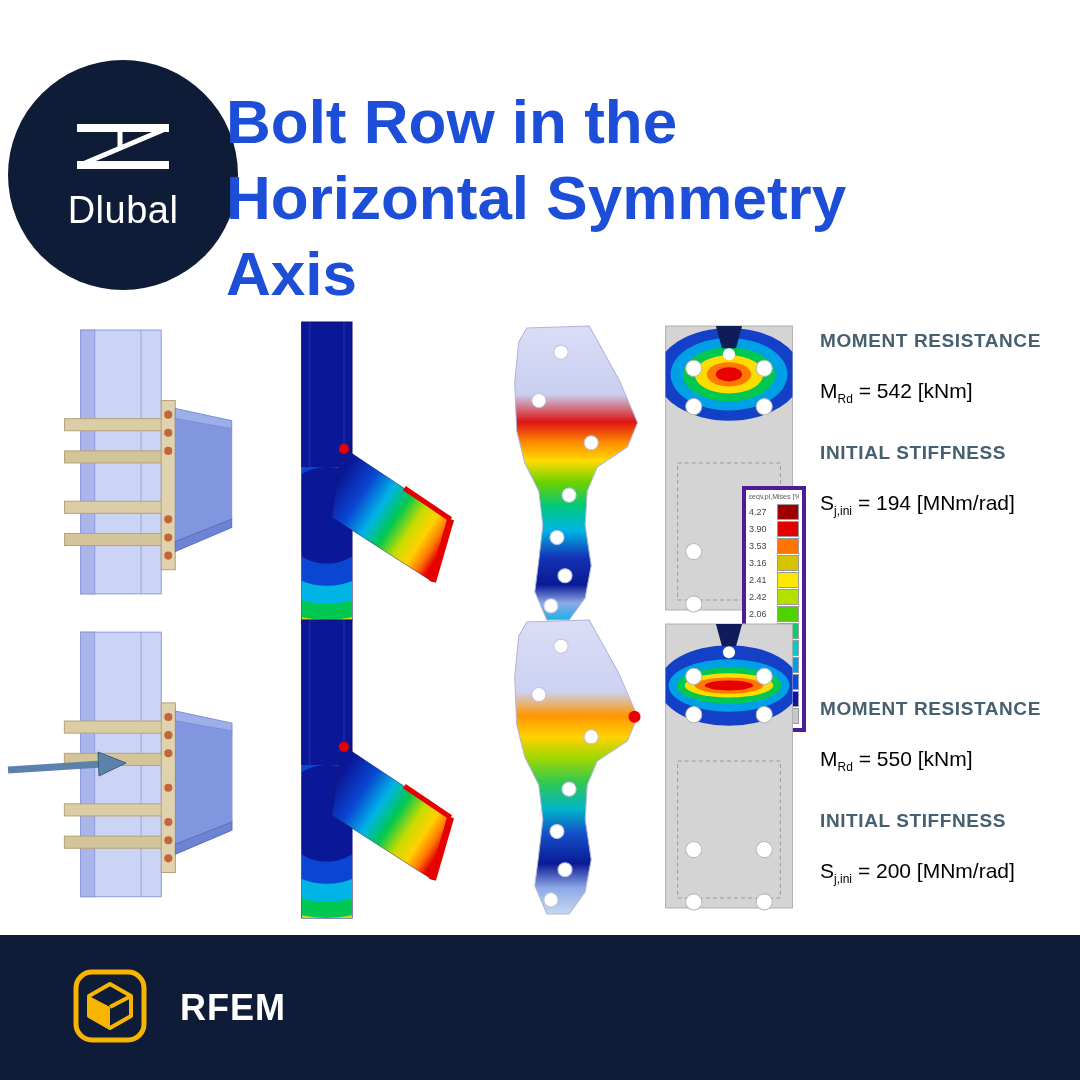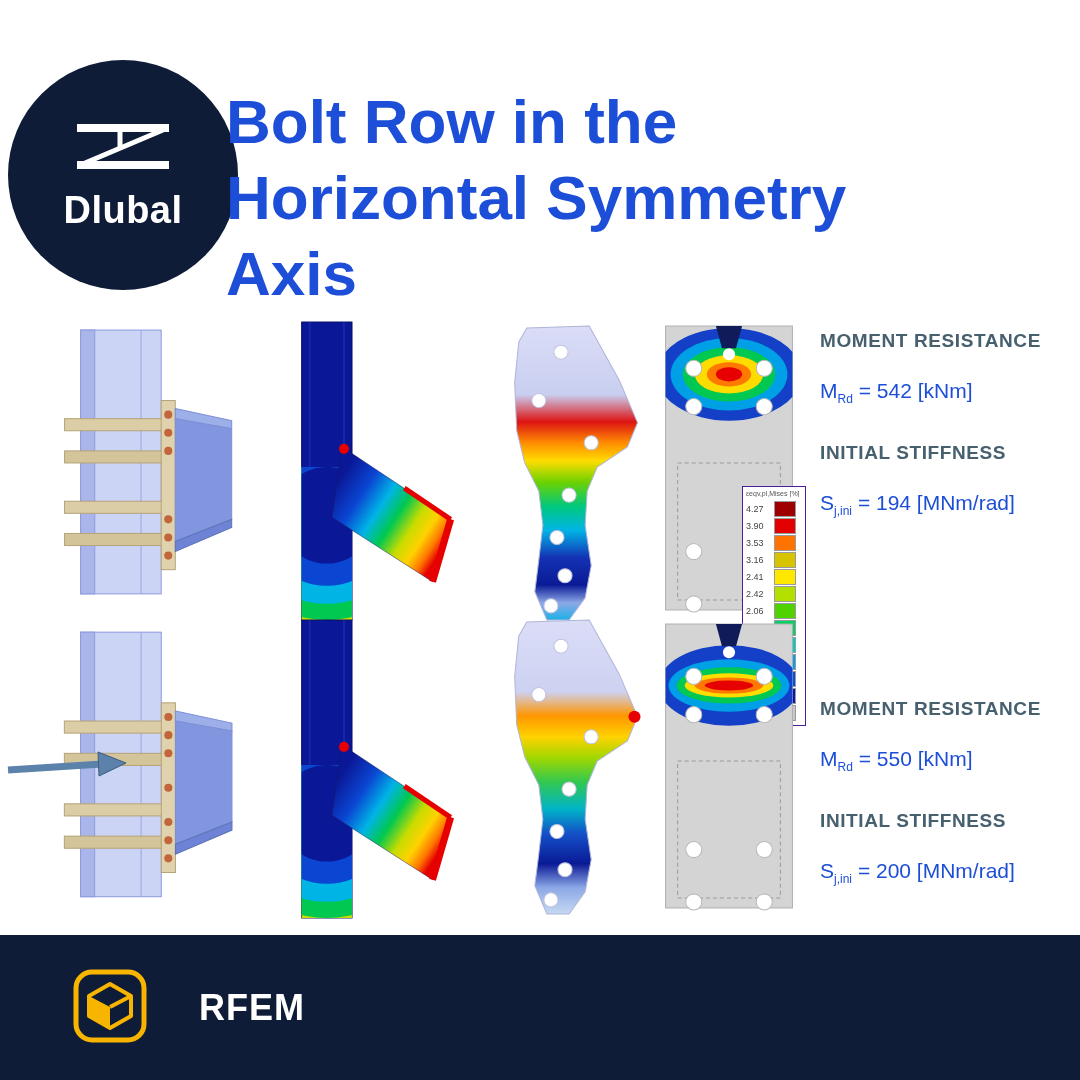--- a/index.html
+++ b/index.html
@@ -7,56 +7,56 @@
     position:relative; width:1080px; height:1080px; background:#ffffff;
     overflow:hidden; font-family:"Liberation Sans", sans-serif;
   }
 
   
   .brand-circle {
     position:absolute; left:8px; top:60px; width:230px; height:230px;
     border-radius:50%; background:#0e1c38;
     display:flex; flex-direction:column; align-items:center; justify-content:center; gap:12px;
   }
-  .brand-text { color:#ffffff; font-size:38px; font-weight:bold; letter-spacing:0.5px; }
+  .brand-text { color:#ffffff; font-size:38px; font-weight:normal; letter-spacing:0.5px; }
   .page-title {
     position:absolute; left:226px; top:84px; width:810px;
     color:#1d4ed8; font-size:62px; font-weight:800; line-height:76px; letter-spacing:0px;
   }
   .page-title div { white-space:nowrap; }
 
   
   .fig { position:absolute; }
   .fig svg { display:block; width:100%; height:100%; }
 
   
   .legend {
     position:absolute; left:742px; top:486px; width:64px;
-    background:#ffffff; border:1px solid #4c1d95; padding:3px 3px 4px 3px; box-sizing:border-box;
+    background:#ffffff; border:4px solid #4c1d95; padding:3px 3px 4px 3px; box-sizing:border-box;
   }
   .legend-title { font-size:7px; color:#555; margin-bottom:3px; white-space:nowrap; overflow:hidden; }
   .legend-row { display:flex; align-items:center; height:17px; }
   .legend-val { width:28px; font-size:9px; color:#444; }
   .legend-swatch { width:22px; height:16px; border:1px solid #9a9a9a; box-sizing:border-box; }
 
   
   .result-block { position:absolute; width:260px; }
   .result-label {
     color:#47606f; font-weight:bold; font-size:19px; letter-spacing:0.6px;
     margin:0 12px 27px 0; white-space:nowrap;
   }
   .result-value {
-    color:#1d4ed8; font-size:21px; margin:0 0 36px 0; white-space:nowrap;
+    color:#000000; font-size:21px; margin:0 0 36px 0; white-space:nowrap;
   }
   .result-value sub { font-size:12px; }
 
   
   .footer {
     position:absolute; left:0; top:935px; width:1080px; height:145px; background:#0e1c38;
-    display:flex; align-items:center; padding-left:72px; box-sizing:border-box; gap:51px;
+    display:flex; align-items:center; padding-left:72px; box-sizing:border-box; gap:32px;
   }
   .rfem-text { color:#ffffff; font-size:36px; font-weight:bold; letter-spacing:1px; }
 
   .arrow-wrap { position:absolute; left:6px; top:748px; width:122px; height:36px; z-index:5; }
 </style>
 </head>
 <body>
 
 <div class="canvas">
 

